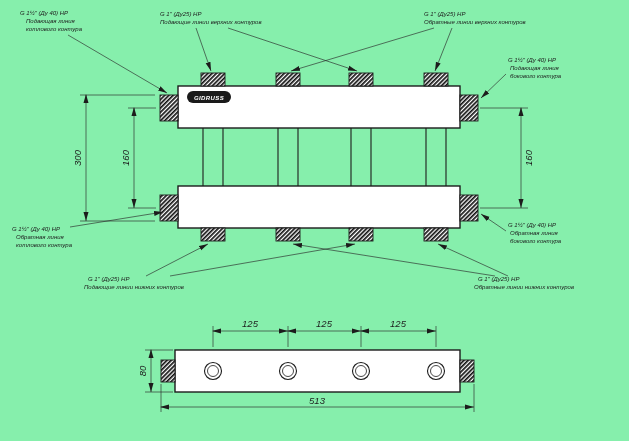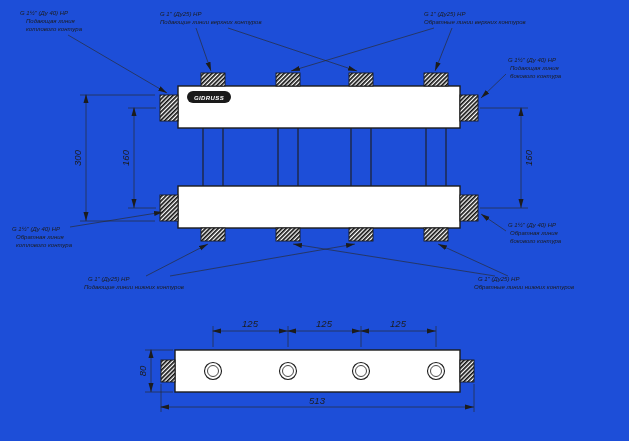--- a/index.html
+++ b/index.html
@@ -1,16 +1,16 @@
 <!DOCTYPE html>
 <html><head>
 <meta charset="utf-8">
 <style>
   html,body{margin:0;padding:0;background:#fff;}
-  .canvas{width:629px;height:441px;background:#1d4ed8;position:relative;overflow:hidden;}
+  .canvas{width:629px;height:441px;background:#86efac;position:relative;overflow:hidden;}
   svg{display:block;}
   .outline{fill:#fff;stroke:#1c1c1c;stroke-width:1.4;}
   .stub{fill:url(#hatch);stroke:#1c1c1c;stroke-width:0.9;}
   .pipe{stroke:#1c1c1c;stroke-width:1.1;}
   .thin{stroke:#2a2a2a;stroke-width:0.65;fill:none;}
   .co{font:italic 6px "Liberation Sans",sans-serif;fill:#1c1c1c;}
   .dim{font:italic 9.5px "Liberation Sans",sans-serif;fill:#1c1c1c;}
   .logo-text{font:italic bold 6px "Liberation Sans",sans-serif;fill:#fff;letter-spacing:.4px;}
 </style>
 </head>

